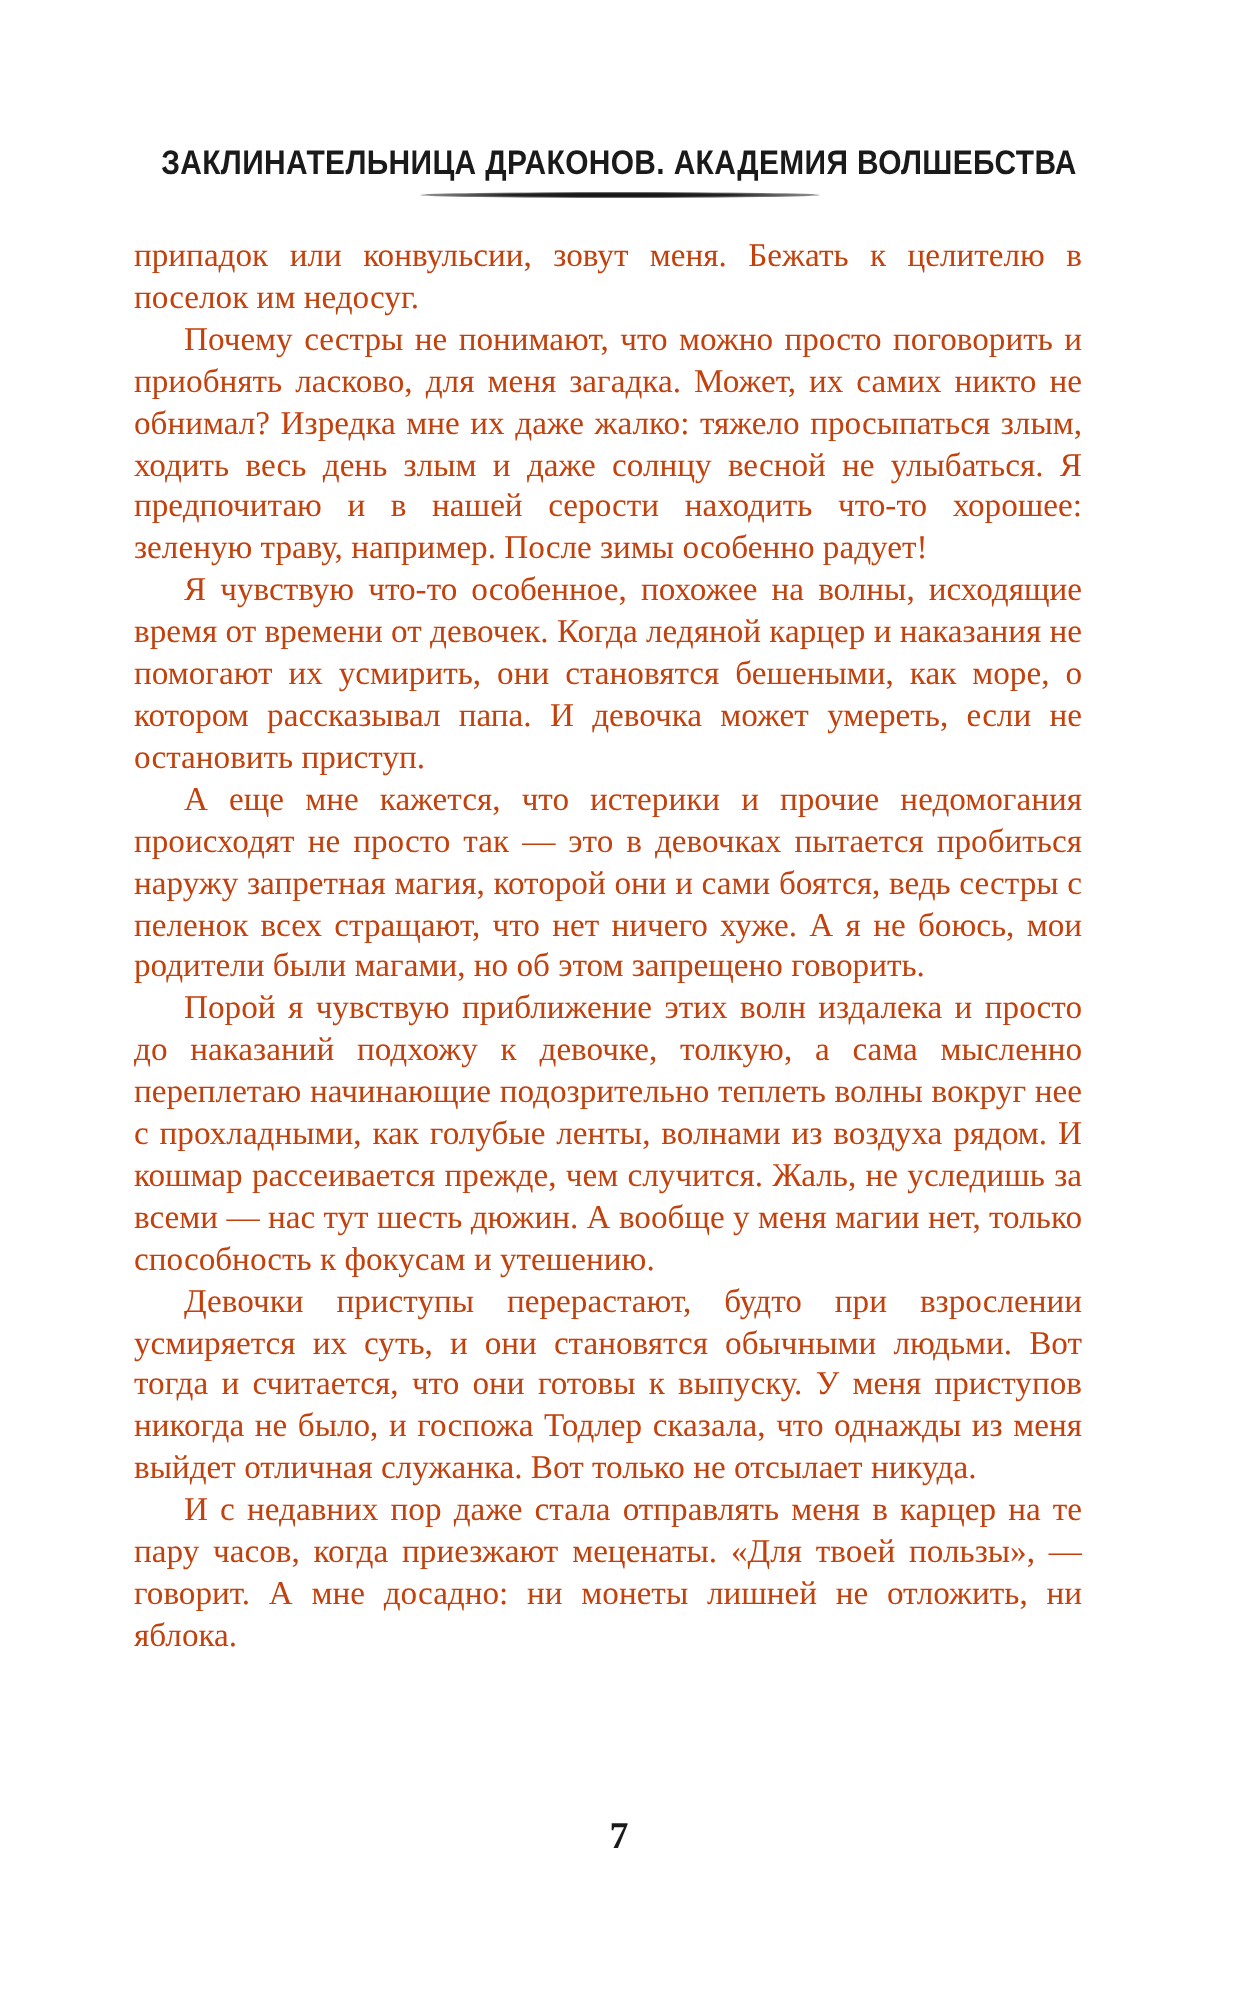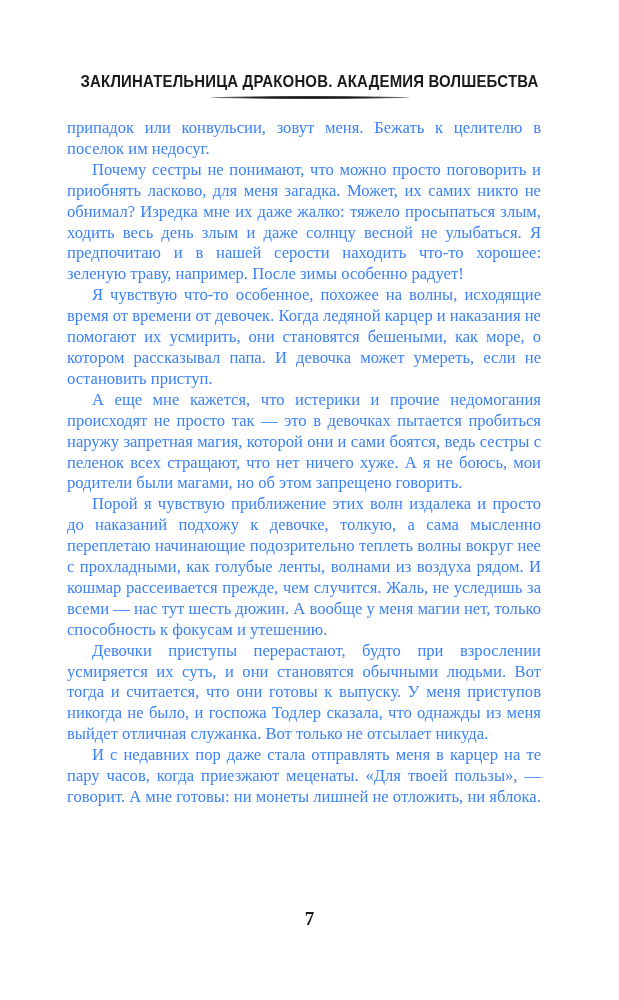--- a/index.html
+++ b/index.html
@@ -19,21 +19,21 @@
     .head-rule {
       position: absolute; top: 96px; left: 210px; width: 200px; height: 3px;
       background: radial-gradient(ellipse at center, #111 0%, #222 40%, rgba(0,0,0,0.0) 100%);
       border-radius: 50%;
     }
     .text-block {
       position: absolute; left: 67px; top: 118px; width: 474px;
       font-family: "Liberation Serif", serif;
       font-size: 16.6px; line-height: 20.9px;
       text-align: justify; hyphens: manual;
-      color: #3b82f6;
+      color: #c2410c;
     }
     .text-block p { margin: 0; text-indent: 0; }
     .text-block p.indent { text-indent: 25px; }
     .folio {
       position: absolute; top: 908px; left: 0; width: 619px; text-align: center;
       font-family: "Liberation Serif", serif; font-weight: bold; font-size: 19px;
       color: #1a1a1a;
     }
   </style>
 </head>
@@ -43,17 +43,17 @@
   <div class="running-head">ЗАКЛИНАТЕЛЬНИЦА ДРАКОНОВ. АКАДЕМИЯ ВОЛШЕБСТВА</div>
   <div class="head-rule"></div>
 
   <div class="text-block">
     <p>припадок или конвульсии, зовут меня. Бежать к целителю в поселок им недосуг.</p>
     <p class="indent">Почему сестры не понимают, что можно просто поговорить и приобнять ласково, для меня загадка. Может, их самих никто не обнимал? Изредка мне их даже жалко: тяжело просыпаться злым, ходить весь день злым и даже солнцу весной не улыбаться. Я предпочитаю и в нашей серости находить что-то хорошее: зеленую траву, например. После зимы особенно радует!</p>
     <p class="indent">Я чувствую что-то особенное, похожее на волны, исходящие время от времени от девочек. Когда ледяной карцер и наказания не помогают их усмирить, они становятся бешеными, как море, о котором рассказывал папа. И девочка может умереть, если не остановить приступ.</p>
     <p class="indent">А еще мне кажется, что истерики и прочие недомогания происходят не просто так — это в девочках пытается пробиться наружу запретная магия, которой они и сами боятся, ведь сестры с пеленок всех стращают, что нет ничего хуже. А я не боюсь, мои родители были магами, но об этом запрещено говорить.</p>
     <p class="indent">Порой я чувствую приближение этих волн издалека и просто до наказаний подхожу к девочке, толкую, а сама мысленно переплетаю начинающие подозрительно теплеть волны вокруг нее с прохладными, как голубые ленты, волнами из воздуха рядом. И кошмар рассеивается прежде, чем случится. Жаль, не уследишь за всеми — нас тут шесть дюжин. А вообще у меня магии нет, только способность к фокусам и утешению.</p>
     <p class="indent">Девочки приступы перерастают, будто при взрослении усмиряется их суть, и они становятся обычными людьми. Вот тогда и считается, что они готовы к выпуску. У меня приступов никогда не было, и госпожа Тодлер сказала, что однажды из меня выйдет отличная служанка. Вот только не отсылает никуда.</p>
-    <p class="indent">И с недавних пор даже стала отправлять меня в карцер на те пару часов, когда приезжают меценаты. «Для твоей пользы», — говорит. А мне готовы: ни монеты лишней не отложить, ни яблока.</p>
+    <p class="indent">И с недавних пор даже стала отправлять меня в карцер на те пару часов, когда приезжают меценаты. «Для твоей пользы», — говорит. А мне досадно: ни монеты лишней не отложить, ни яблока.</p>
   </div>
 
   <div class="folio">7</div>
 </div>
 
 </body></html>

